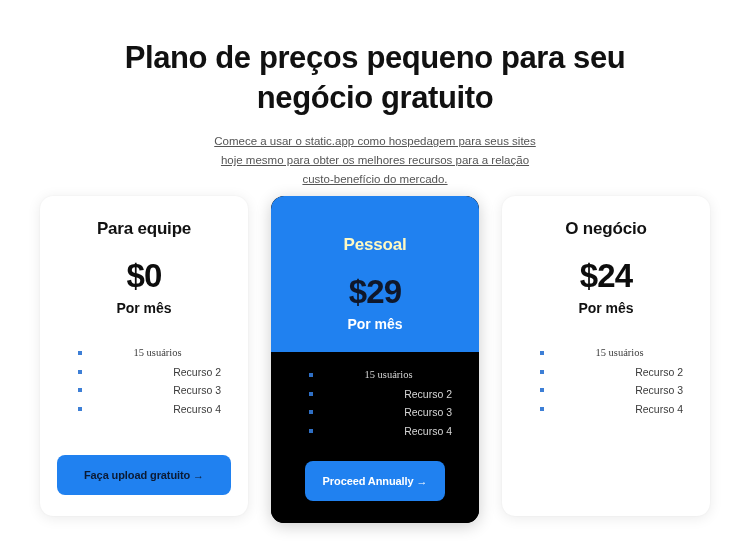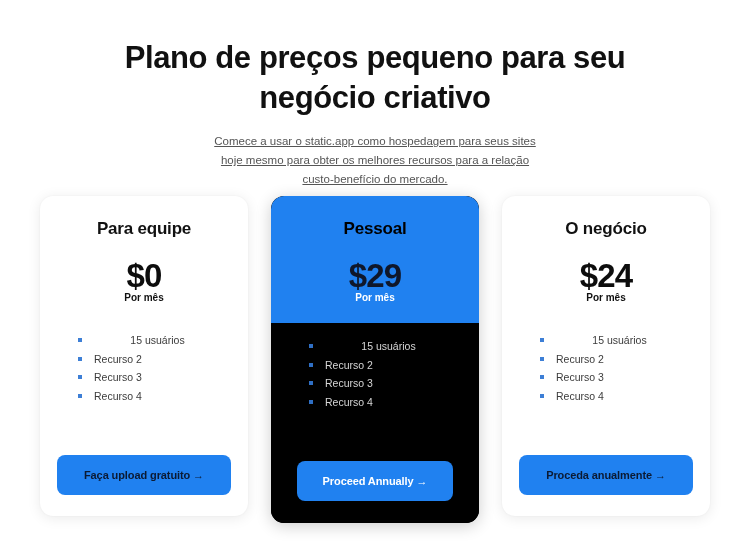--- a/index.html
+++ b/index.html
@@ -100,73 +100,75 @@
 
   
   .plan-name {
     text-align: center;
     font-size: 17px;
     font-weight: bold;
     color: #111111;
     letter-spacing: -0.2px;
     padding-top: 23px;
   }
-  .plan-name.on-blue { color: #000000; }
+  .plan-name.on-blue { color: #fef9c3; margin-top: 16px; }
 
   .price {
     text-align: center;
     font-size: 33px;
     font-weight: bold;
     color: #0d0d0d;
     letter-spacing: -0.8px;
     margin-top: 20px;
     line-height: 1;
   }
   .price.on-blue { color: #0f172a; }
 
   .period {
     text-align: center;
-    font-size: 10px;
+    font-size: 14px;
     font-weight: bold;
     color: #111111;
+    margin-top: 8px;
   }
   .period.on-blue { color: #ffffff; }
 
   
   .features {
     list-style: none;
     margin-top: 28px;
     padding-left: 37px;
     padding-right: 10px;
   }
   .card-featured .features { margin-top: 14px; }
 
   .features li {
     position: relative;
     font-size: 10.5px;
     line-height: 1.78;
     color: #3b3b3b;
-    text-align: left;
+    text-align: right;
     padding-left: 0;
   }
   .features.on-dark li { color: #d6d6d6; }
 
   .features li::before {
     content: "";
     position: absolute;
     left: -16px;
     top: 7px;
     width: 4px;
     height: 4px;
     background: #3d7fd6;
   }
   .features.on-dark li::before { background: #2f6fc4; }
 
   .features li.wrap {
     text-align: center;
+    font-family: Liberation Serif, serif;
   }
 
   
   .cta-wrap {
     margin-top: auto;
     padding-bottom: 21px;
     display: flex;
     justify-content: center;
   }
   .card-plain .cta-wrap { padding-bottom: 21px; }
@@ -182,29 +184,29 @@
     font-family: "Liberation Sans", sans-serif;
     font-size: 11px;
     font-weight: bold;
     letter-spacing: -0.1px;
     cursor: pointer;
     display: flex;
     align-items: center;
     justify-content: center;
     white-space: nowrap;
   }
-  .cta.on-dark { color: #ffffff; width: 156px; }
+  .cta.on-dark { color: #ffffff; width: 140px; }
 </style>
 </head>
 <body>
 
 <div class="page">
 
   <div class="header">
-    <h1 class="title">Plano de preços pequeno para seu negócio criativo</h1>
+    <h1 class="title">Plano de preços pequeno para seu negócio gratuito</h1>
     <p class="subtitle">Comece a usar o static.app como hospedagem para seus sites hoje mesmo para obter os melhores recursos para a relação custo-benefício do mercado.</p>
   </div>
 
   <div class="cards">
 
     <div class="card card-plain">
       <div class="plan-name">Para equipe</div>
       <div class="price">$0</div>
       <div class="period">Por mês</div>
       <ul class="features">
@@ -240,19 +242,16 @@
     <div class="card card-plain">
       <div class="plan-name">O negócio</div>
       <div class="price">$24</div>
       <div class="period">Por mês</div>
       <ul class="features">
         <li class="wrap">15 usuários</li>
         <li>Recurso 2</li>
         <li>Recurso 3</li>
         <li>Recurso 4</li>
       </ul>
-      <div class="cta-wrap">
-        <button class="cta">Proceda anualmente →</button>
-      </div>
     </div>
 
   </div>
 </div>
 
 </body></html>

